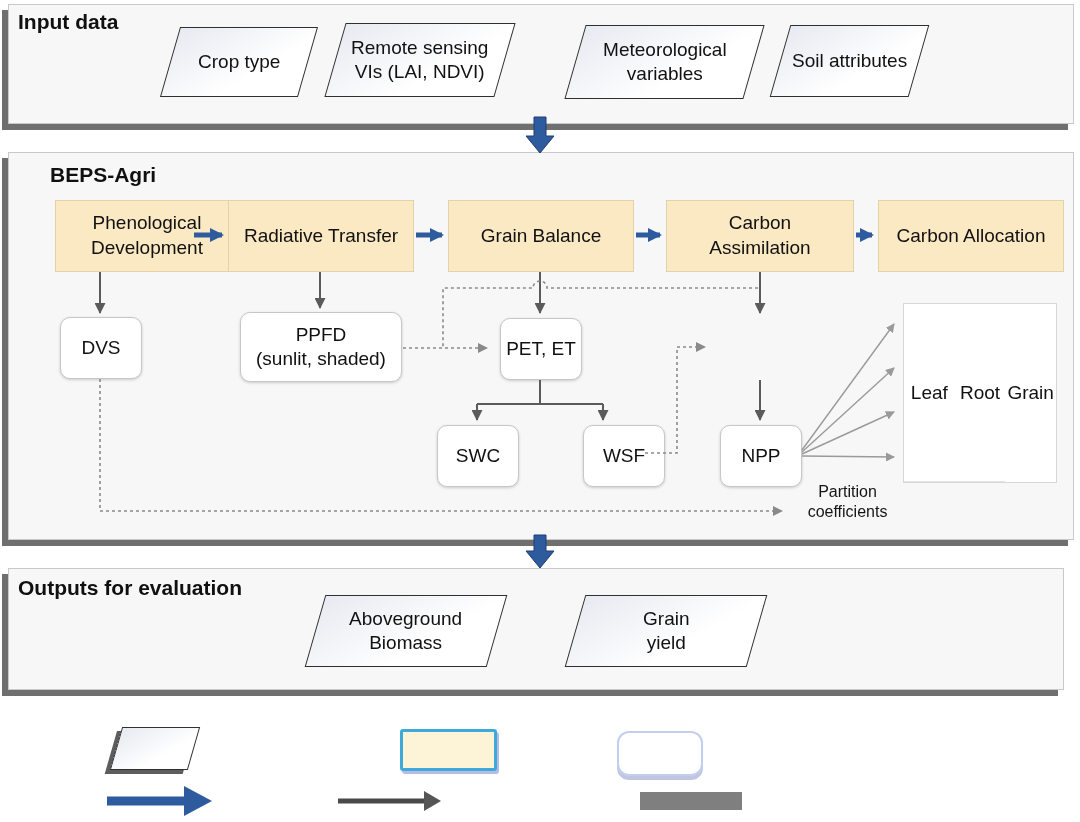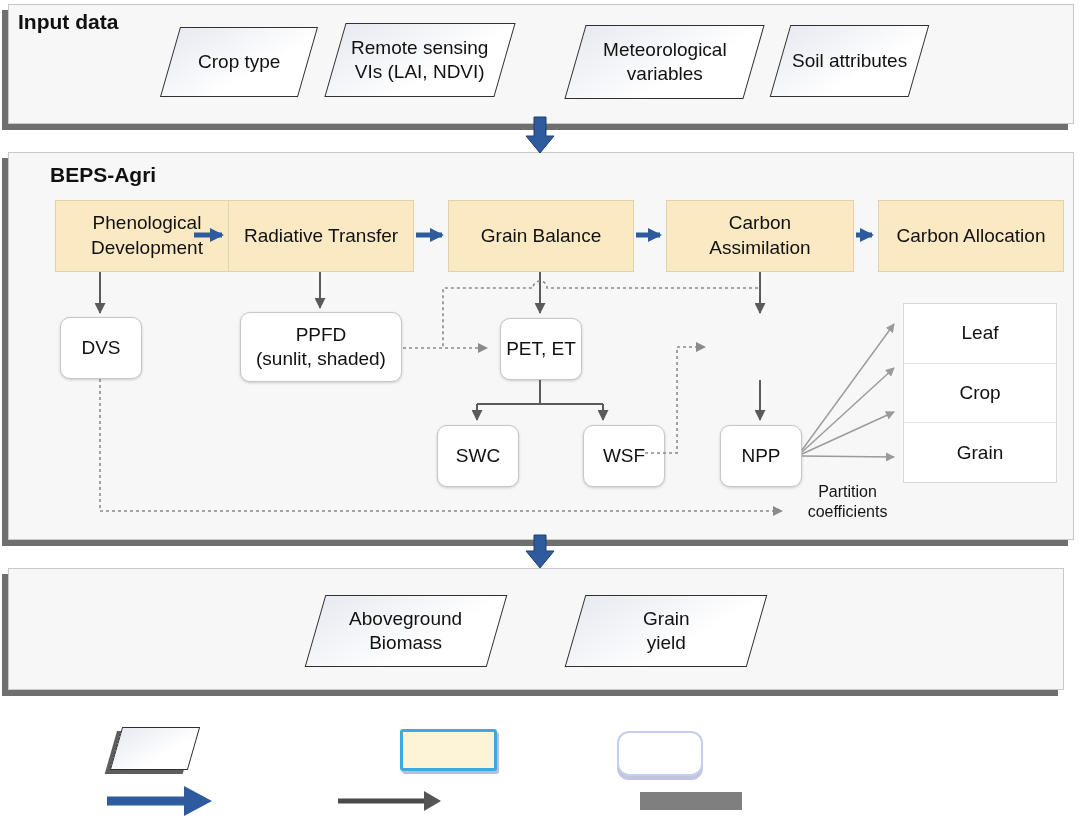--- a/index.html
+++ b/index.html
@@ -28,21 +28,21 @@
   }
   .var{
     position:absolute;background:#ffffff;border:1px solid #c7c7c7;border-radius:10px;
     box-shadow:0 1px 3px rgba(0,0,0,.18);
     display:flex;align-items:center;justify-content:center;
     font-size:19px;line-height:1.25;text-align:center;white-space:pre-line;
   }
   .pools{
     position:absolute;left:903px;top:303px;width:154px;height:180px;
     background:#fff;border:1px solid #d7d7d7;box-sizing:border-box;
-    display:flex;flex-direction:column;
+    display:flex;flex-direction:row;
   }
   .pools .row{
     flex:1;display:flex;align-items:center;justify-content:center;
     font-size:19px;border-bottom:1px solid #e3e3e3;
   }
   .pools .row:last-child{border-bottom:none;}
   .note{
     position:absolute;font-size:16px;line-height:20px;text-align:center;
     white-space:pre-line;color:#151515;
   }
@@ -63,20 +63,21 @@
 <body>
 
 <div class="page">
 
   <div class="card" style="left:8px;top:4px;width:1064px;height:118px;"></div>
   <div class="card" style="left:8px;top:152px;width:1064px;height:386px;"></div>
   <div class="card" style="left:8px;top:568px;width:1054px;height:120px;"></div>
 
   <div class="heading" style="left:18px;top:10px;">Input data</div>
   <div class="heading" style="left:50px;top:163px;">BEPS-Agri</div>
+  <div class="heading" style="left:18px;top:576px;">Outputs for evaluation</div>
 
   <div class="para" style="left:170px;top:27px;width:136px;height:68px;">
     <span>Crop type</span>
   </div>
   <div class="para" style="left:335px;top:23px;width:168px;height:72px;">
     <span>Remote sensing
 VIs (LAI, NDVI)</span>
   </div>
   <div class="para" style="left:575px;top:25px;width:177px;height:72px;">
     <span>Meteorological
@@ -97,21 +98,21 @@
   <div class="var" style="left:60px;top:317px;width:80px;height:60px;">DVS</div>
   <div class="var" style="left:240px;top:312px;width:160px;height:68px;">PPFD
 (sunlit, shaded)</div>
   <div class="var" style="left:500px;top:318px;width:80px;height:60px;">PET, ET</div>
   <div class="var" style="left:437px;top:425px;width:80px;height:60px;">SWC</div>
   <div class="var" style="left:583px;top:425px;width:80px;height:60px;">WSF</div>
   <div class="var" style="left:720px;top:425px;width:80px;height:60px;">NPP</div>
 
   <div class="pools">
     <div class="row">Leaf</div>
-    <div class="row">Crop</div>
+    <div class="row">Root</div>
     <div class="row">Grain</div>
   </div>
 
   <div class="note" style="left:790px;top:482px;width:115px;">Partition
 coefficients</div>
 
   <div class="para" style="left:315px;top:595px;width:180px;height:70px;">
     <span>Aboveground
 Biomass</span>
   </div>

